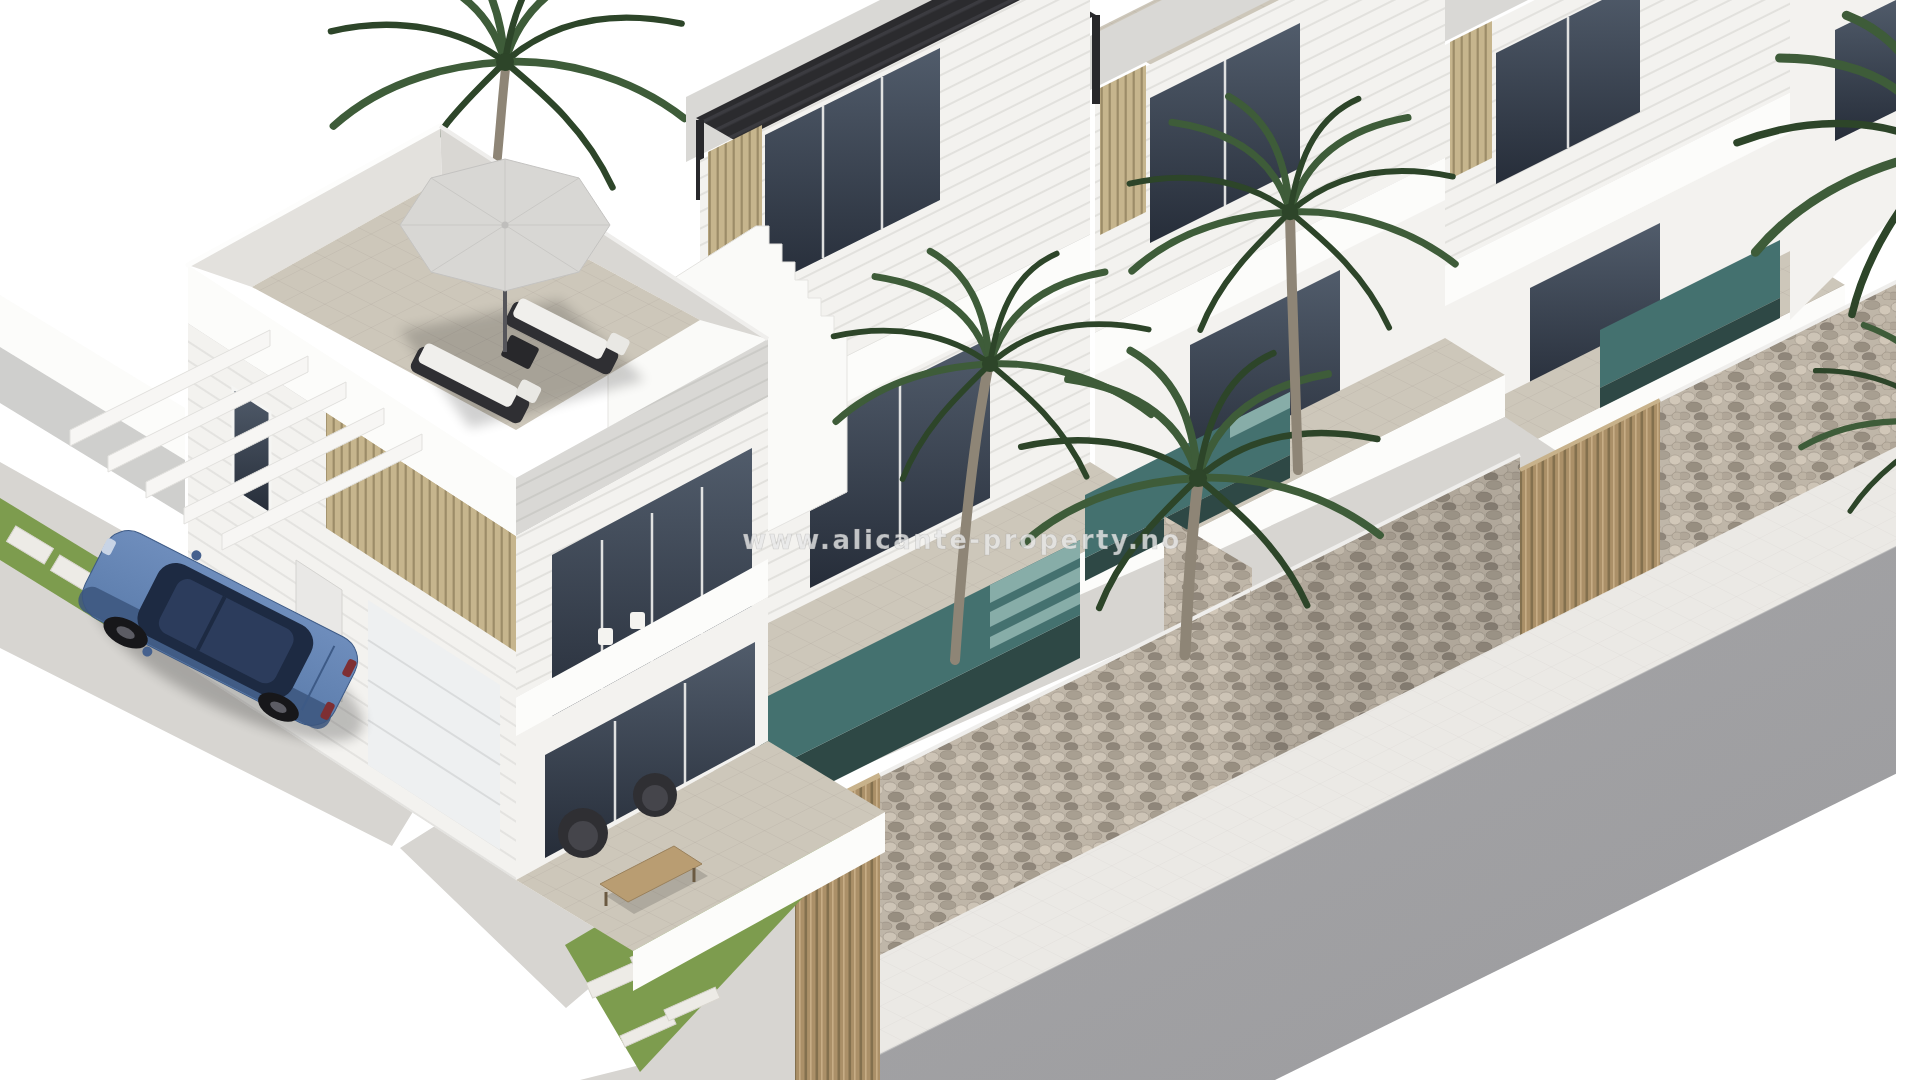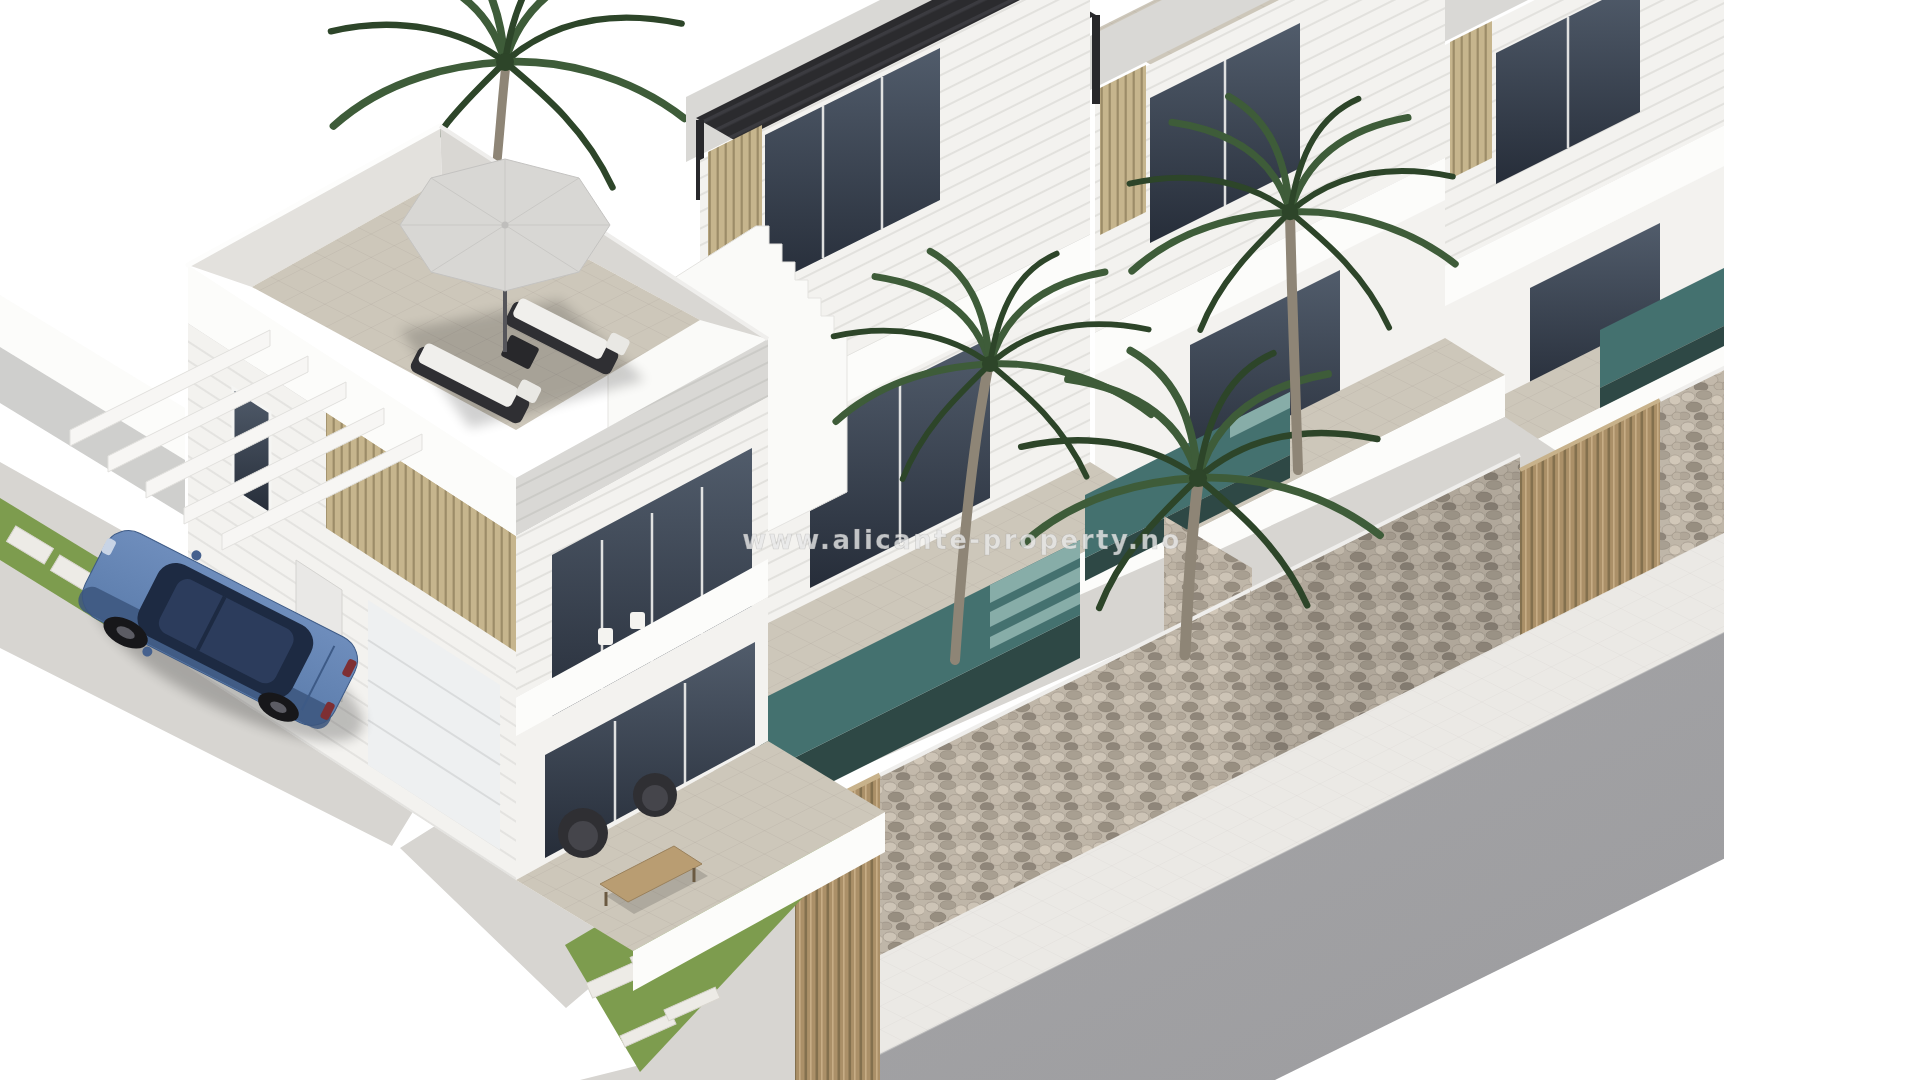--- a/index.html
+++ b/index.html
@@ -1,16 +1,16 @@
 <!DOCTYPE html>
 <html style="--page-bg: #ffffff; --white-wall: #f3f2ef; --bright-wall: #fcfcfa; --shaded-wall: #e6e4e1; --roof-band: #d9d8d5; --glass-top: #515c6b; --glass-bottom: #262d39; --wood-slat: #c6b58d; --wood-slat-dark: #9c8c68; --wood-gate: #ab9068; --wood-gate-dark: #83704e; --stone-light: #bfb6a8; --grass: #7d9c4e; --pool-teal: #44716f; --pool-teal-light: #87ada8; --pool-edge: #2e4845; --pavement: #d7d5d1; --sidewalk: #ebe9e5; --road: #a6a6a8; --road-dark: #9b9b9e; --car-body: #5b7cab; --car-roof: #1f2c45; --pergola: #2b2b2e; --parasol: #d8d7d4; --palm-green: #3e5c39; --palm-green-dark: #2d4529; --palm-trunk: #8e8576; --terrace-floor: #cdc7ba; --watermark: #e9e9e9;"><head>
 <meta charset="utf-8">
 <style>
   html,body{margin:0;padding:0;background:#fff;}
-  #stage{position:relative;width:1724px;height:1080px;overflow:hidden;background:var(--page-bg,#fff);
+  #stage{position:relative;width:1896px;height:1080px;overflow:hidden;background:var(--page-bg,#fff);
          font-family:"DejaVu Sans",sans-serif;}
   svg{display:block}
   .wall{fill:var(--white-wall)}
   .bright{fill:var(--bright-wall)}
   .band{fill:var(--roof-band)}
   .inshade{fill:#e3e1dd}
   .inshade2{fill:#d9d7d3}
   .glass{fill:url(#gGlass)}
   .slatF{fill:url(#pSlatsF)}
   .gate{fill:url(#pGate)}

